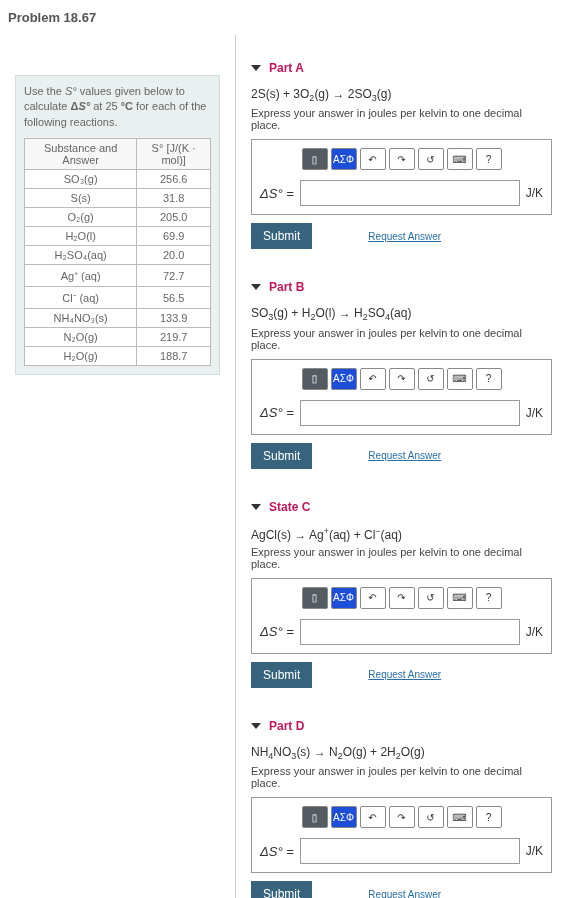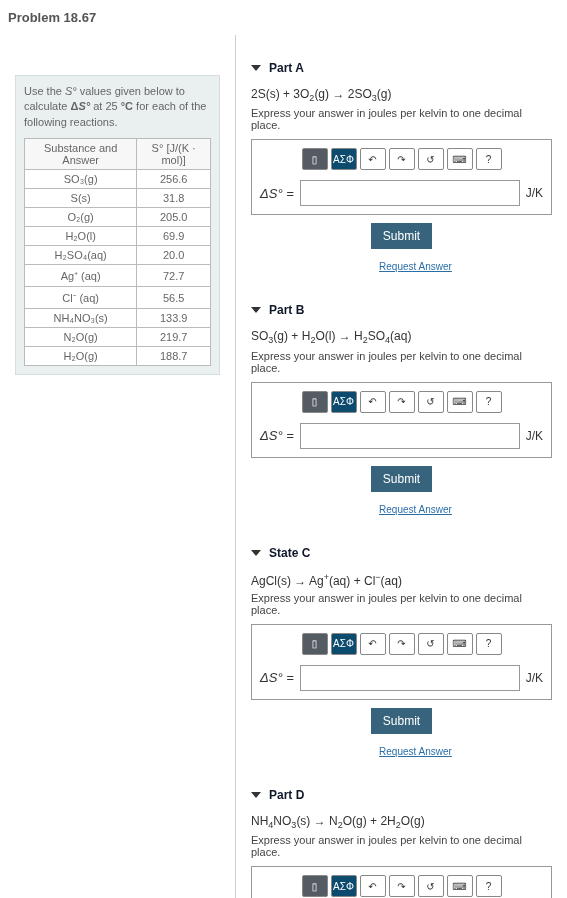--- a/index.html
+++ b/index.html
@@ -8,34 +8,34 @@
   .content { display: flex; }
   .left-col { width: 230px; padding: 40px 10px 10px 15px; }
   .divider { width: 1px; background: #ccc; margin: 0 5px; align-self: stretch; }
   .right-col { flex: 1; padding: 10px 15px 10px 10px; }
   .info-box { background: #eaf0f0; border: 1px solid #d5dede; padding: 8px; font-size: 11px; color: #666; }
   .info-box .intro { margin-bottom: 8px; line-height: 1.4; }
   .data-table { width: 100%; border-collapse: collapse; background: #fff; font-size: 11px; }
   .data-table th, .data-table td { border: 1px solid #bbb; padding: 3px 4px; text-align: center; }
   .data-table th { font-weight: normal; background: #f7f7f7; }
   .part { margin: 10px 0 25px 0; }
-  .part-header { display: flex; align-items: center; gap: 8px; padding: 6px 0; font-weight: bold; font-size: 12px; color: #0f172a; }
+  .part-header { display: flex; align-items: center; gap: 8px; padding: 6px 0; font-weight: bold; font-size: 12px; color: #be185d; }
   .tri { width:0; height:0; border-left:5px solid transparent; border-right:5px solid transparent; border-top:6px solid #333; }
   .reaction { font-size: 12px; margin: 6px 0 4px 0; }
   .instr { font-size: 11px; color: #444; margin-bottom: 8px; }
   .answer-box { border: 1px solid #999; padding: 8px; background: #fff; }
   .toolbar { display: flex; gap: 3px; align-items: center; margin-bottom: 10px; justify-content: center; }
   .tool-btn { width: 26px; height: 22px; border: 1px solid #888; background: #545b62; border-radius: 2px; display:flex; align-items:center; justify-content:center; font-size:10px; color:#fff; cursor:pointer; }
   .tool-btn.light { background: #fff; color: #333; }
-  .tool-btn.green { background:#0c4a6e;text-align:center; }
+  .tool-btn.green { background:#1d4ed8;text-align:center; }
   .input-row { display:flex; align-items:center; gap:6px; }
   .delta-label { font-size:13px; font-style: italic; }
   .answer-input { flex:1; height: 26px; border:1px solid #999; padding: 2px 4px; font-size:12px; }
   .unit { font-size:12px; }
-  .submit-row { display:flex; align-items:center; gap:12px; margin-top:8px;flex-direction:column; }
+  .submit-row { display:flex; align-items:center; gap:28px; margin-top:8px; }
   .submit-btn { background:#37647c; color:#fff; border:none; padding:6px 12px; font-size:12px; cursor:pointer; }
   .req-link { color:#2a6ea8; font-size:10px; text-decoration:underline; cursor:pointer;margin-left:28px; }
   sub { font-size: 0.75em; }
   sup { font-size: 0.75em; }
 </style>
 </head>
 <body>
 
 <div class="header">Problem 18.67</div>
 

